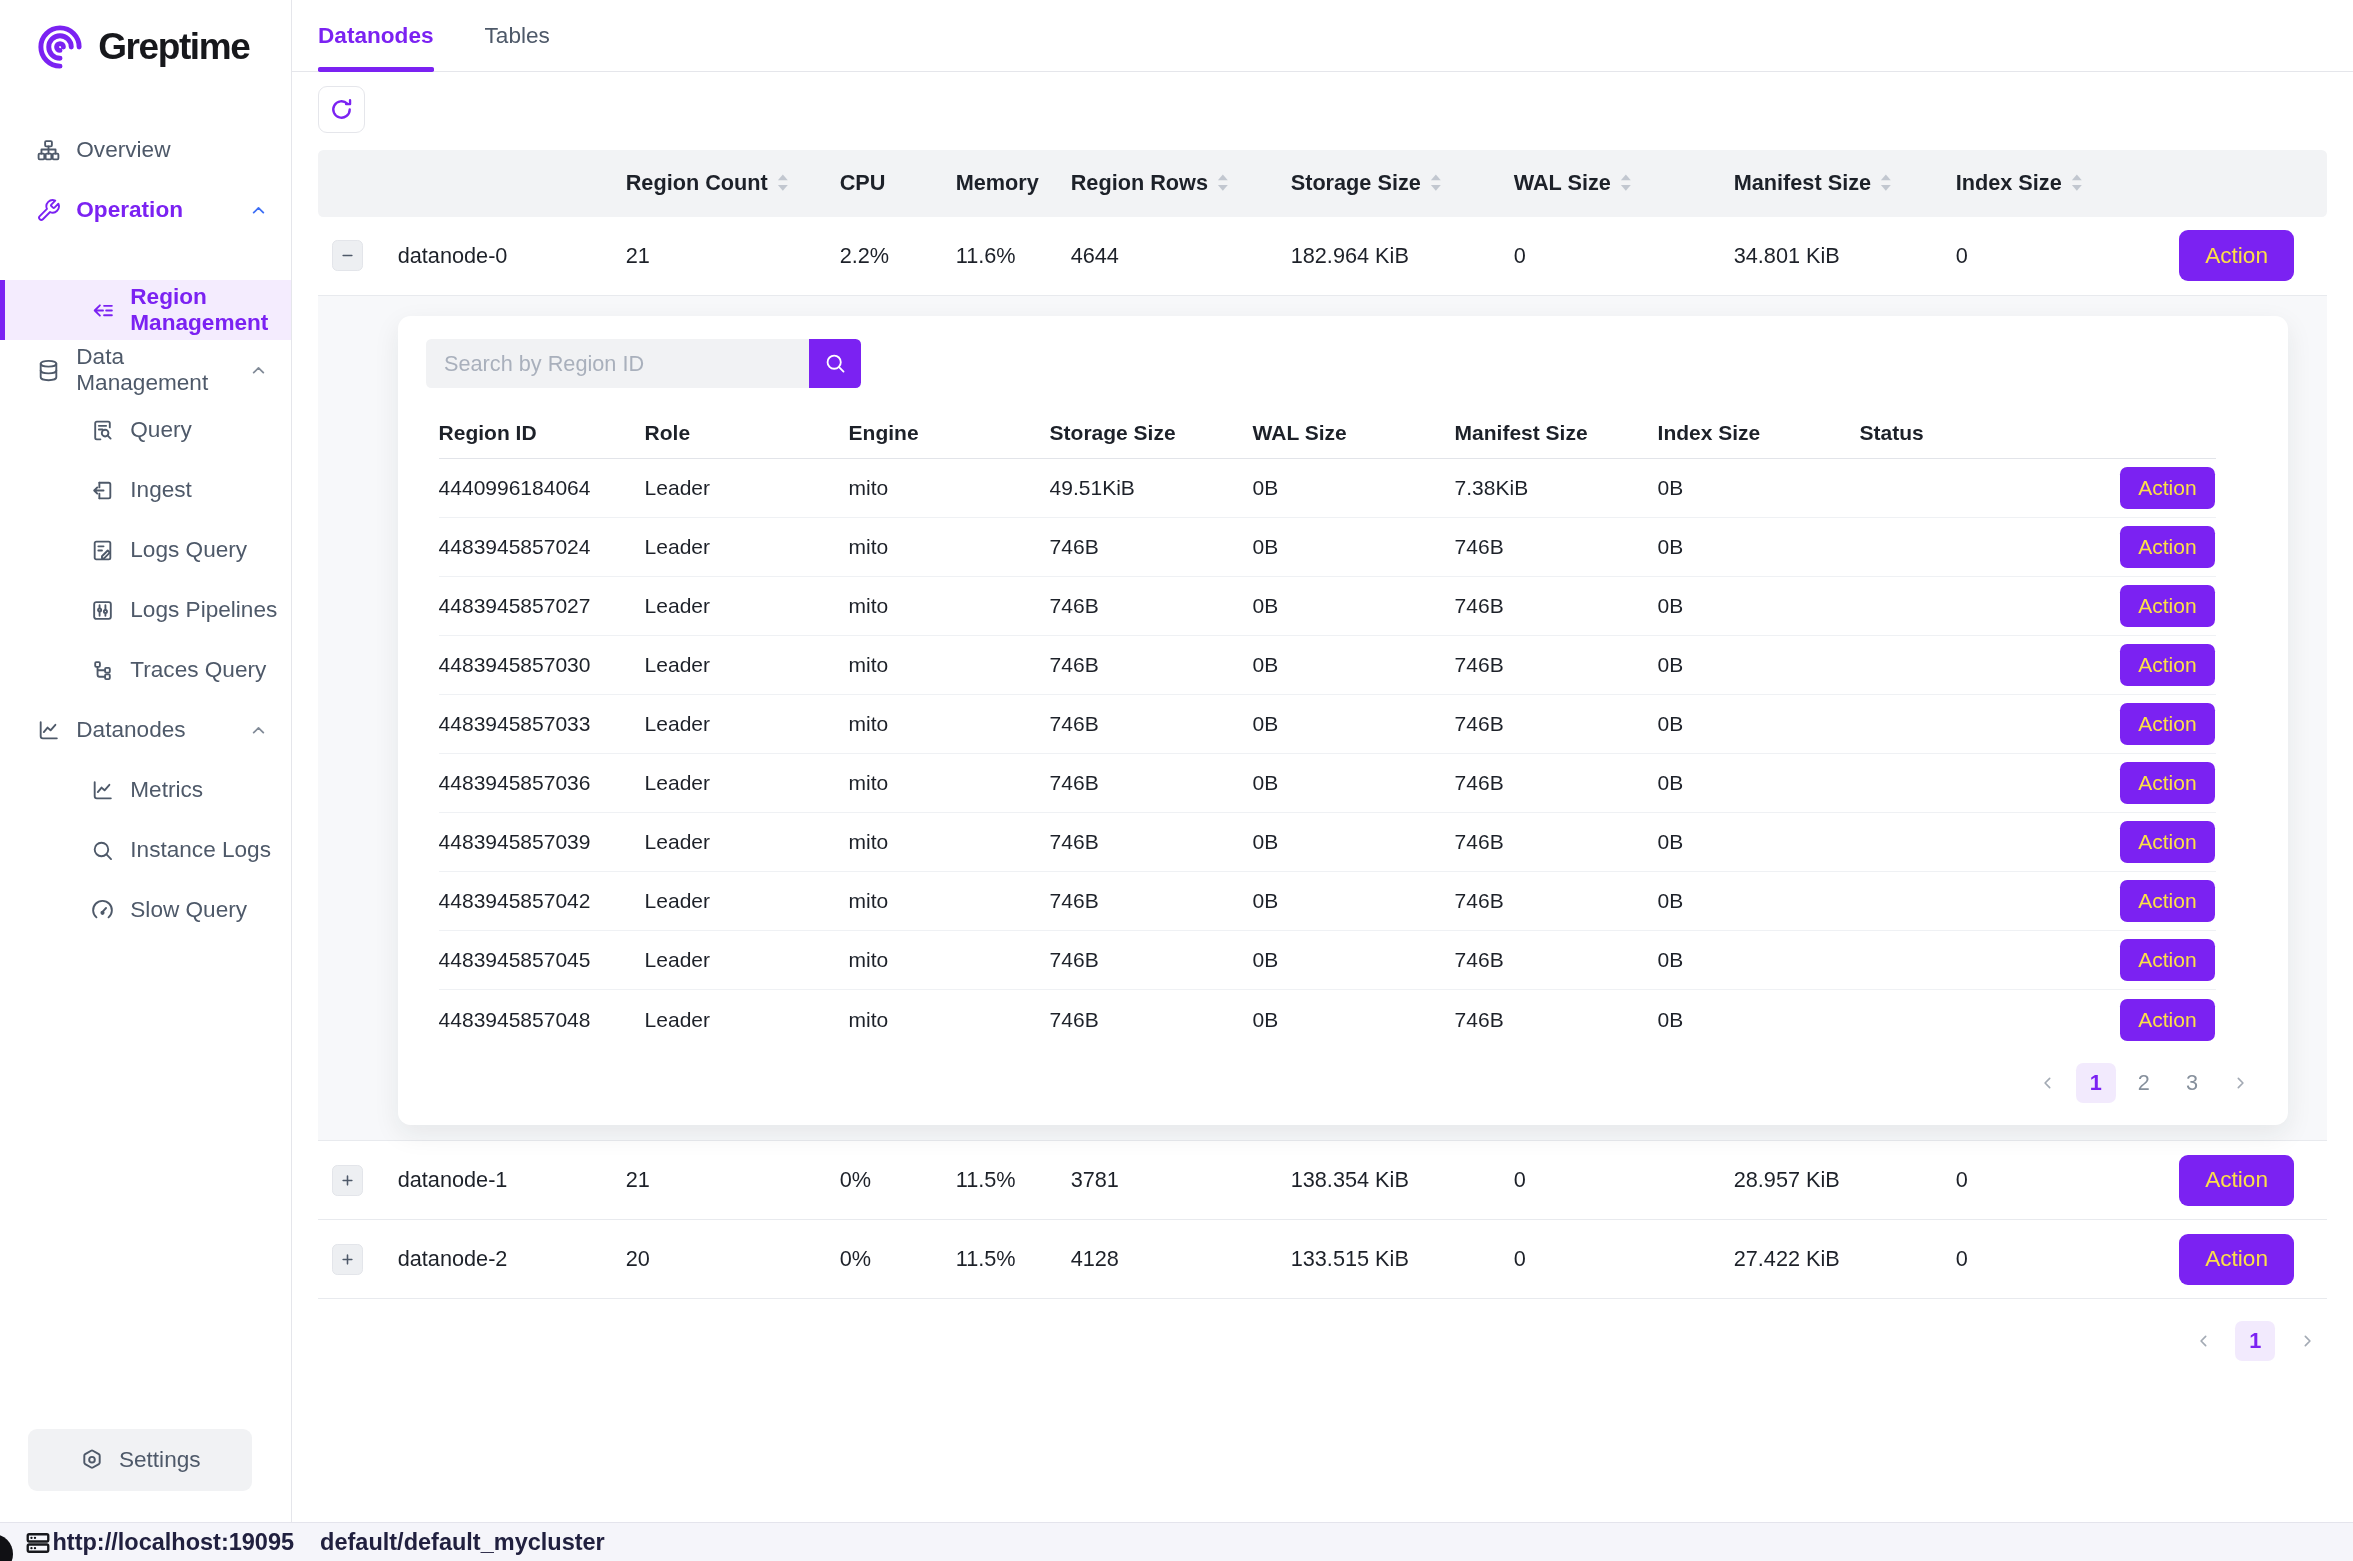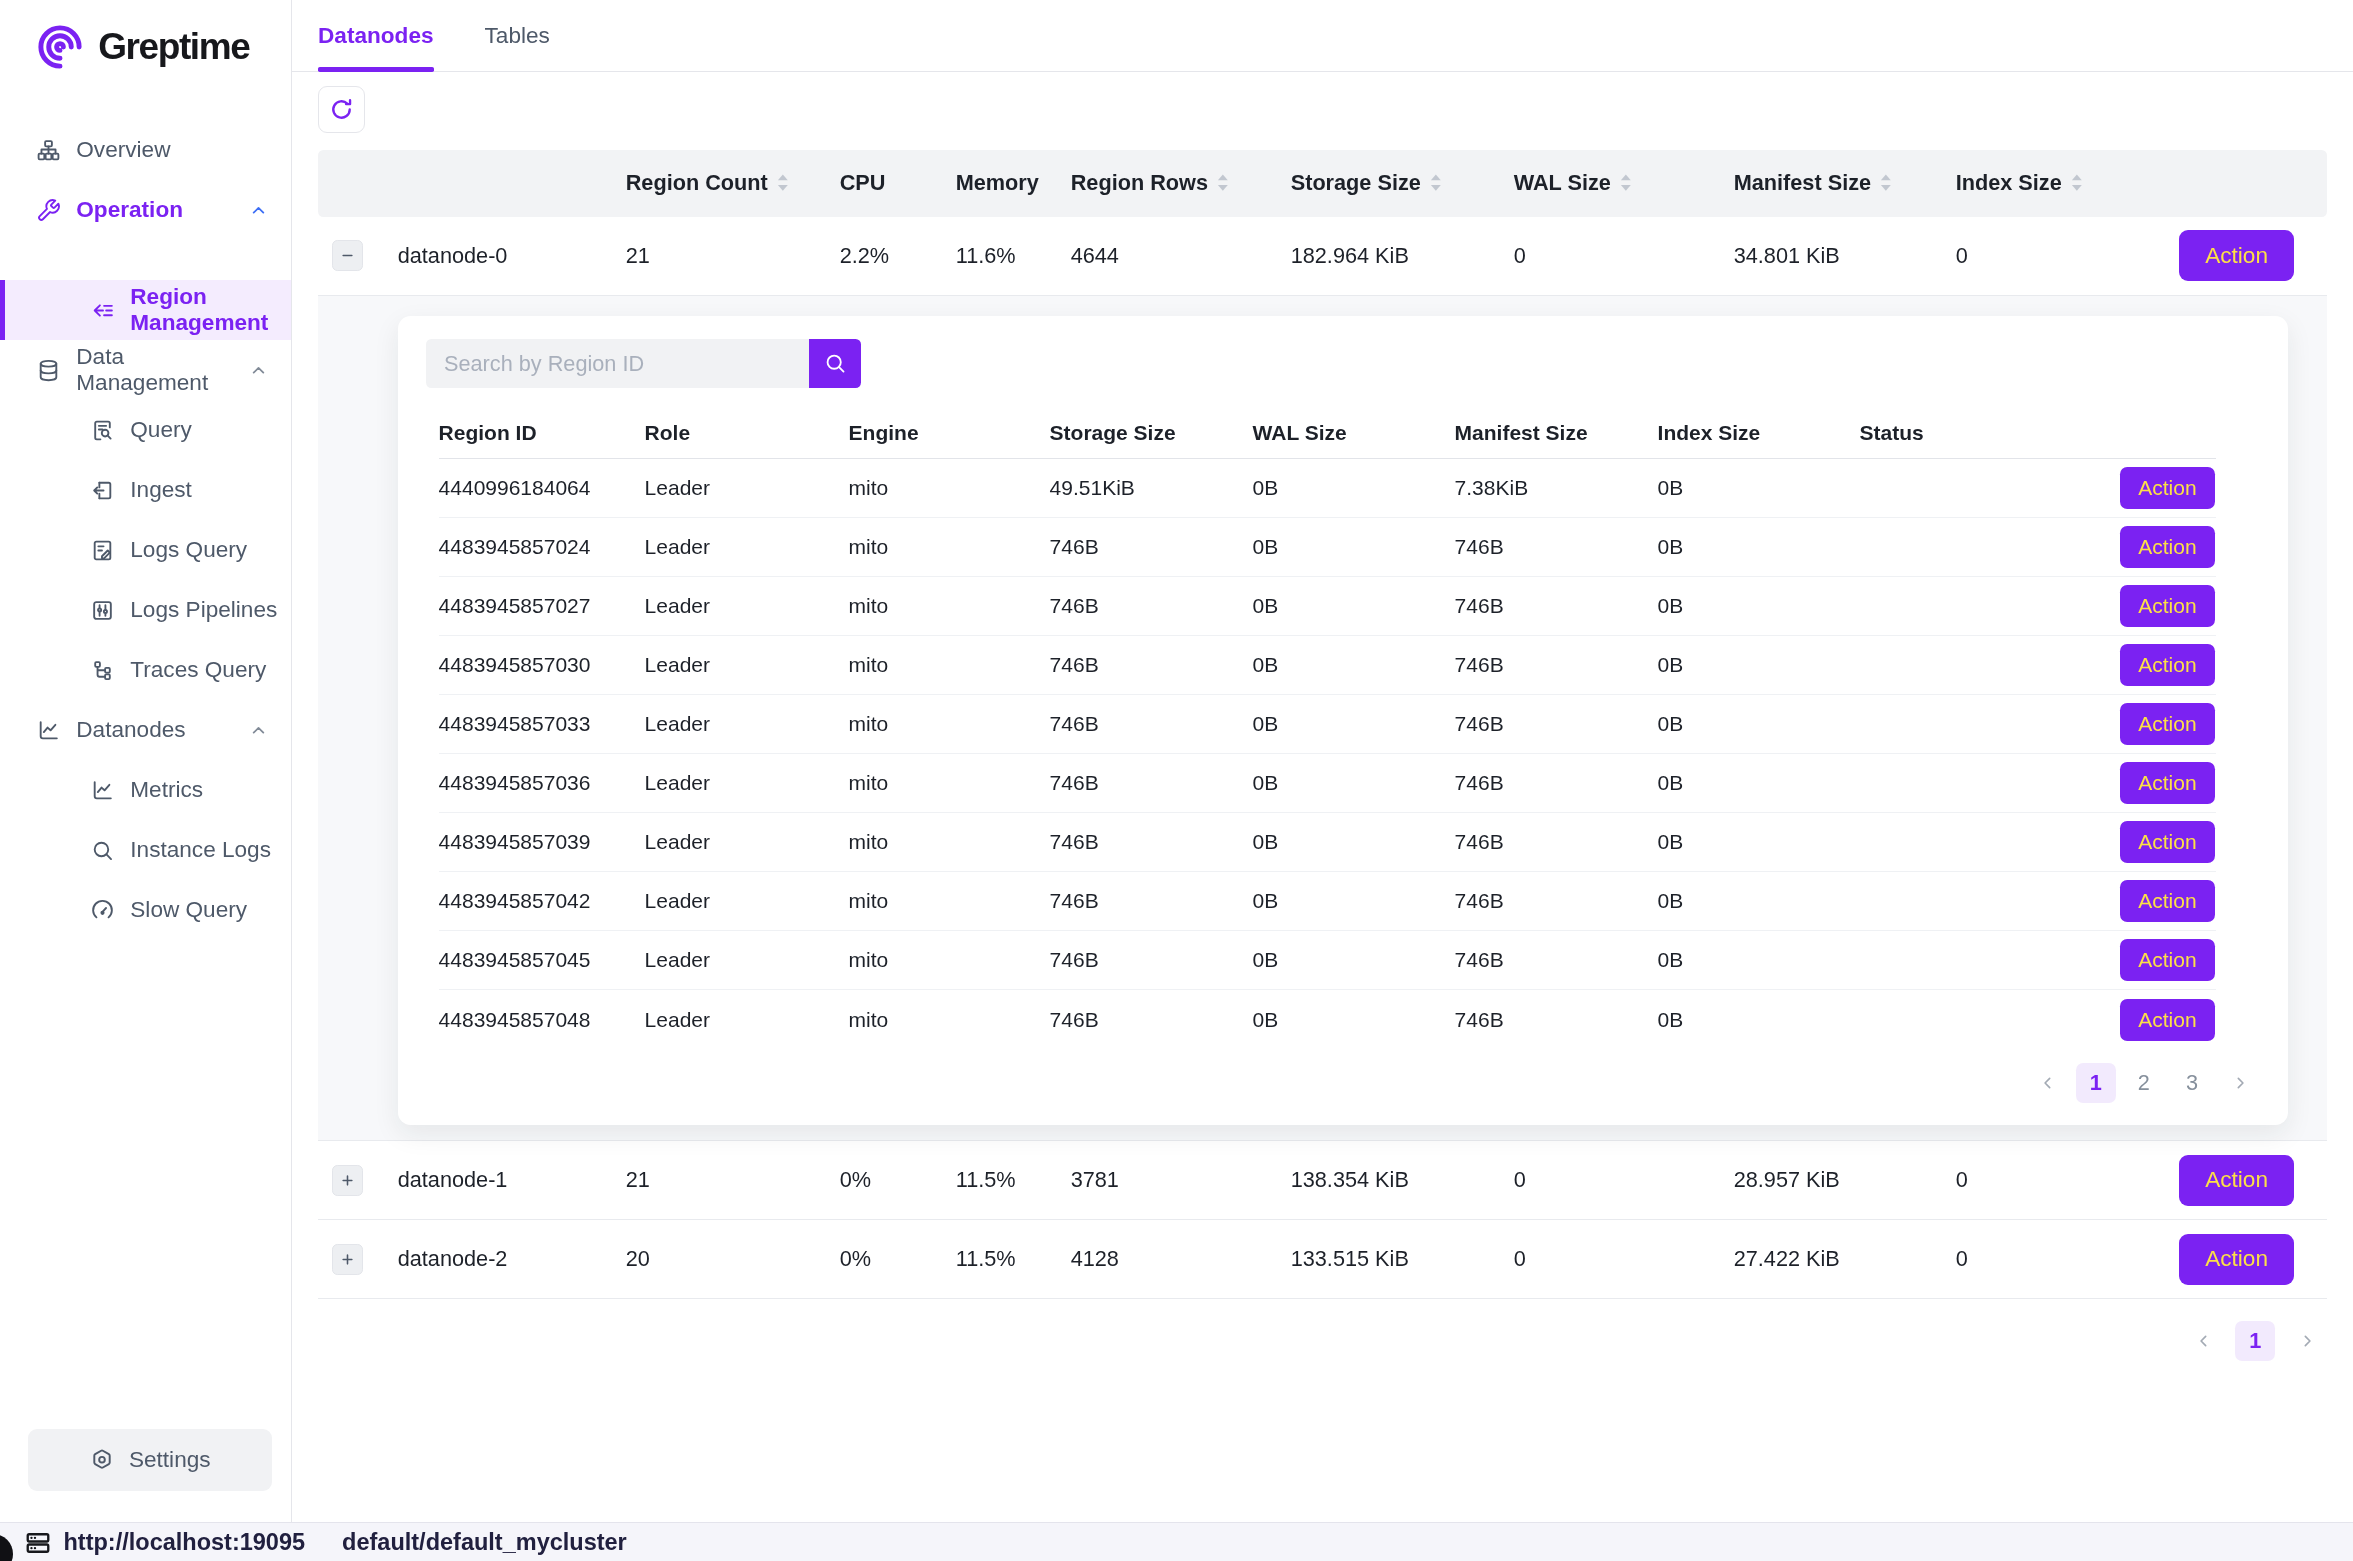--- a/index.html
+++ b/index.html
@@ -28,21 +28,21 @@
   nav{margin-top:46px;}
   .side-item{height:60px;display:flex;align-items:center;gap:15.3px;padding-left:36px;
     font-size:22.6px;font-weight:500;color:var(--text-2);position:relative;cursor:pointer;}
   .side-item .icon{font-size:25px;flex-shrink:0;}
   .side-item.sub{padding-left:90px;}
   .side-item.accent{color:var(--primary);font-weight:600;}
   .side-item.selected{background:var(--primary-soft);color:var(--primary);font-weight:600;margin-top:40px;}
   .side-item.selected::before{content:"";position:absolute;left:0;top:0;bottom:0;width:4.5px;background:var(--primary);}
   .side-item .chev{margin-left:auto;margin-right:21.7px;font-size:21px;color:#818a97;}
   .side-item.accent .chev{color:var(--chev-blue);}
-  .settings-btn{position:absolute;left:28px;bottom:31px;width:244px;height:62px;background:#f1f2f4;
+  .settings-btn{position:absolute;left:28px;bottom:31px;width:224px;height:62px;background:#f1f2f4;
     border:none;border-radius:9px;display:flex;align-items:center;justify-content:center;gap:13.5px;
     font-size:22.6px;color:var(--text-2);font-family:inherit;cursor:pointer;}
   .settings-btn .icon{font-size:26px;}
 
   
   main{flex:1;display:flex;flex-direction:column;min-width:0;}
   .tabbar{height:72px;border-bottom:0.9px solid var(--border);display:flex;align-items:stretch;
     padding-left:26px;gap:51px;flex-shrink:0;}
   .tab{display:flex;align-items:center;font-size:22.6px;font-weight:500;color:var(--text-2);
     position:relative;cursor:pointer;}
@@ -96,21 +96,21 @@
   .pager{display:flex;justify-content:flex-end;align-items:center;gap:8.1px;}
   .rg-pager{margin-top:14.4px;}
   .main-pager{margin-top:21.7px;padding-right:0;gap:11.7px;}
   .pg{min-width:40px;height:40px;border-radius:7.2px;display:flex;align-items:center;justify-content:center;
     font-size:21.7px;color:var(--muted);cursor:pointer;background:transparent;border:none;font-family:inherit;}
   .pg.num.active{background:#f2eafd;color:var(--primary);font-weight:600;}
   .pg .icon{font-size:20px;color:#a3aab4;}
 
   
   .statusbar{height:40px;background:#f5f5fa;border-top:0.9px solid #e4e4ec;display:flex;align-items:center;
-    padding-left:23.5px;gap:12px;position:relative;overflow:hidden;}
+    padding-left:23.5px;gap:1px;position:relative;overflow:hidden;}
   .statusbar .icon{font-size:28px;color:#17181c;}
   .status-text{font-size:23.5px;font-weight:700;color:#21203f;cursor:pointer;}
   .status-text.cluster{margin-left:25px;}
   .corner-dot{position:absolute;left:-27px;top:10.8px;width:40px;height:40px;border-radius:50%;background:#101014;}
 </style>
 </head>
 <body>
 
 <div class="app">
   <aside>

